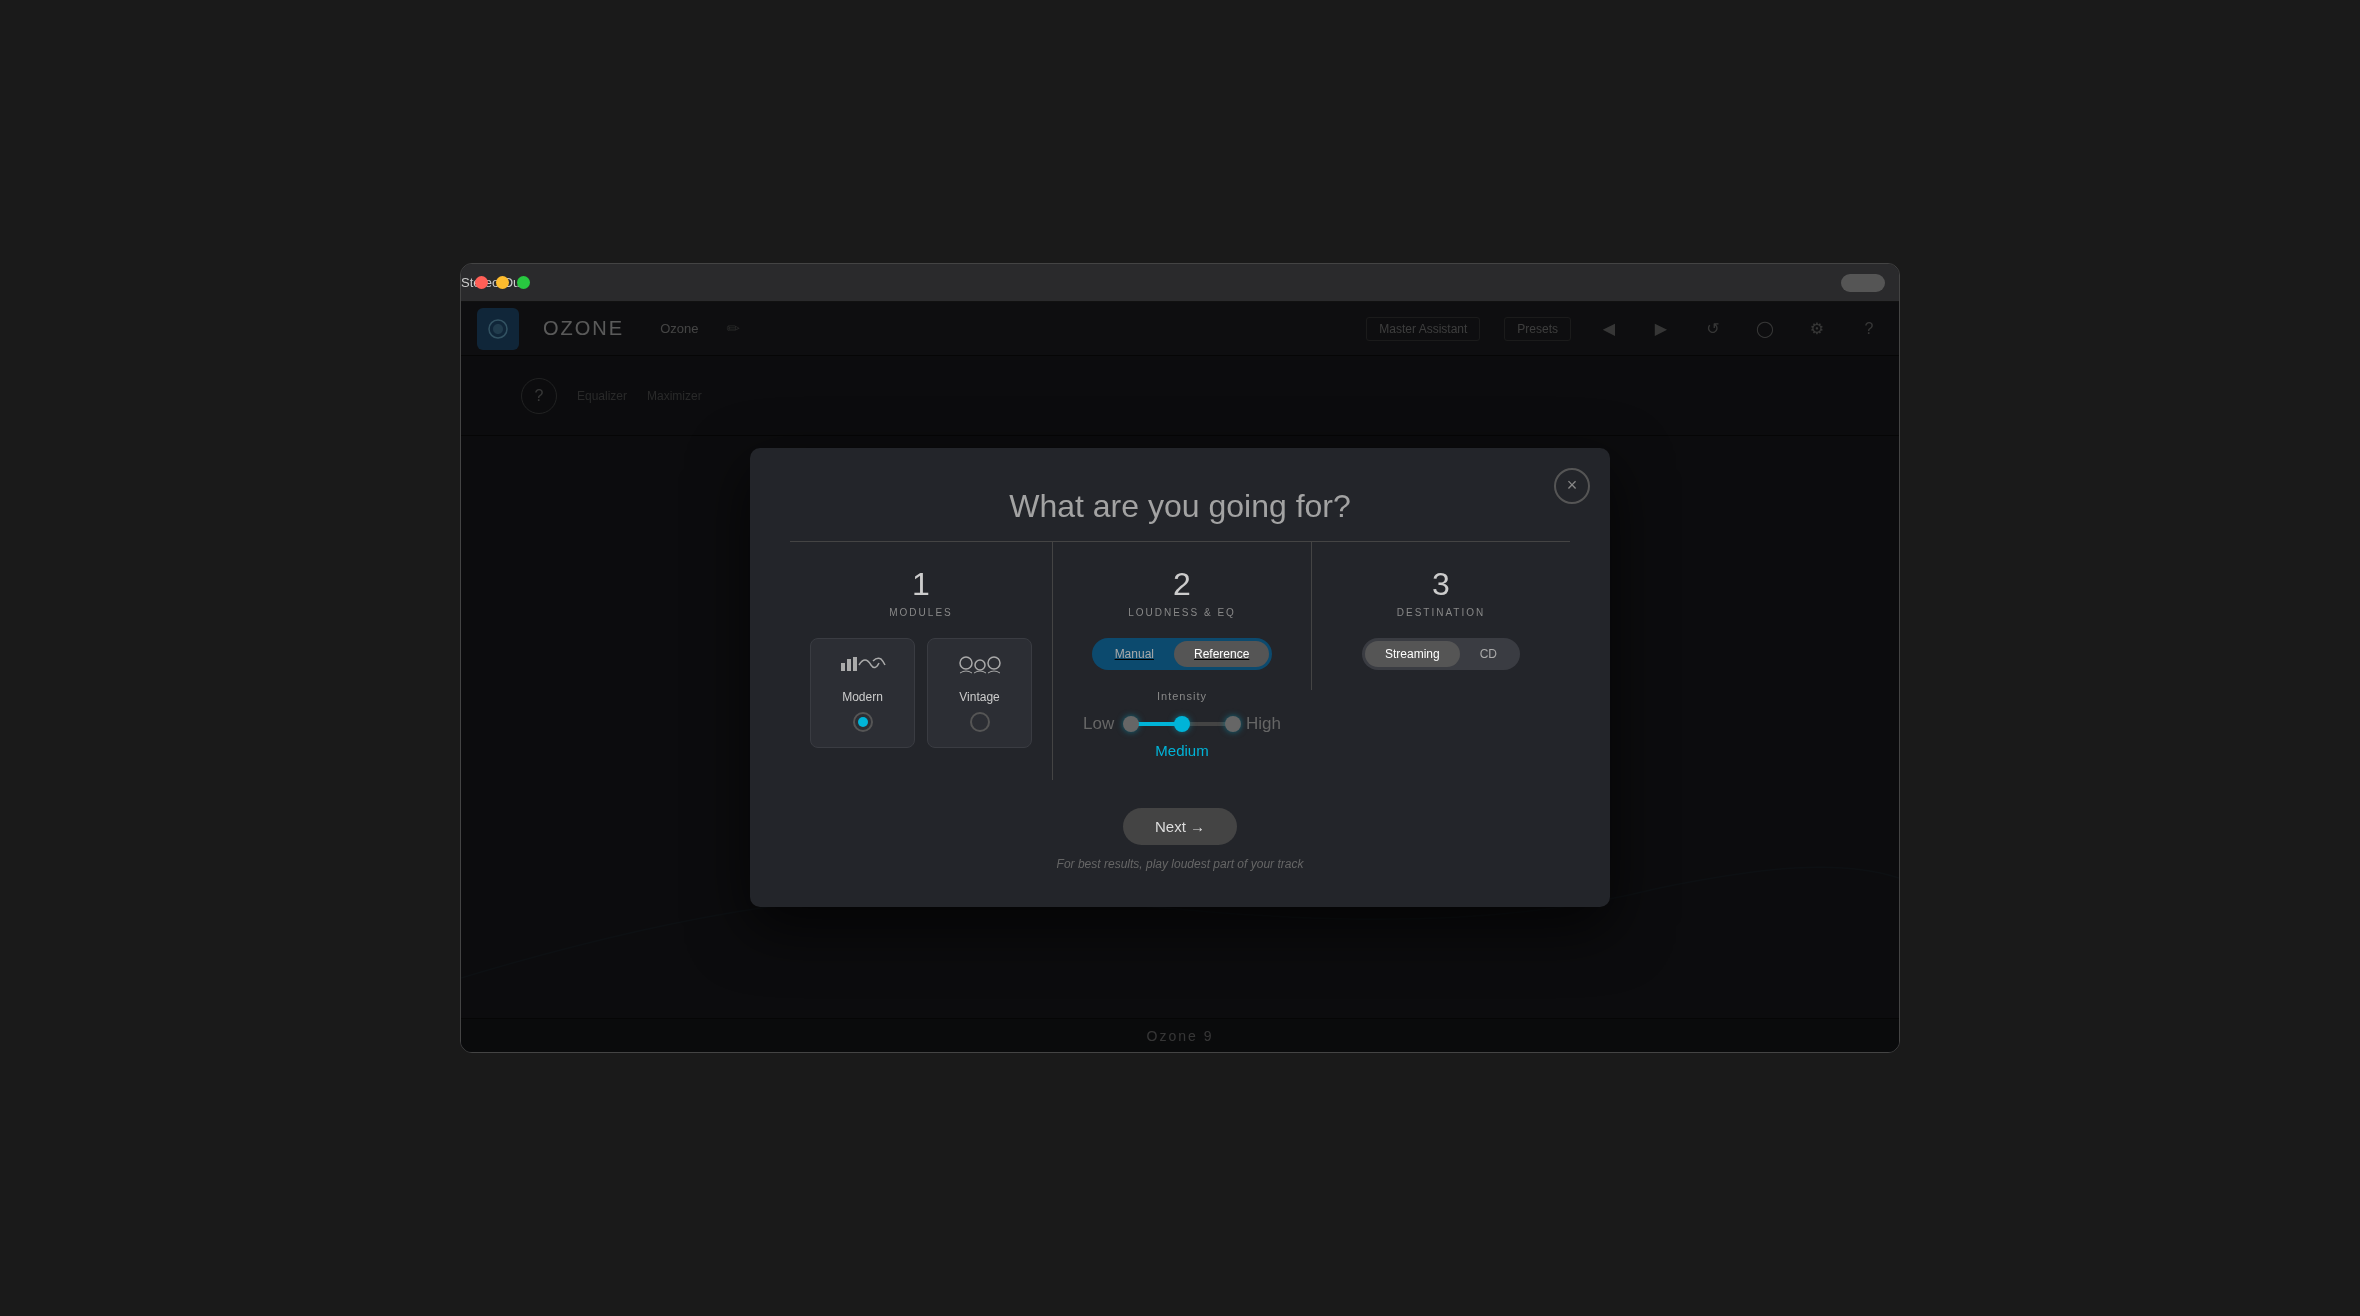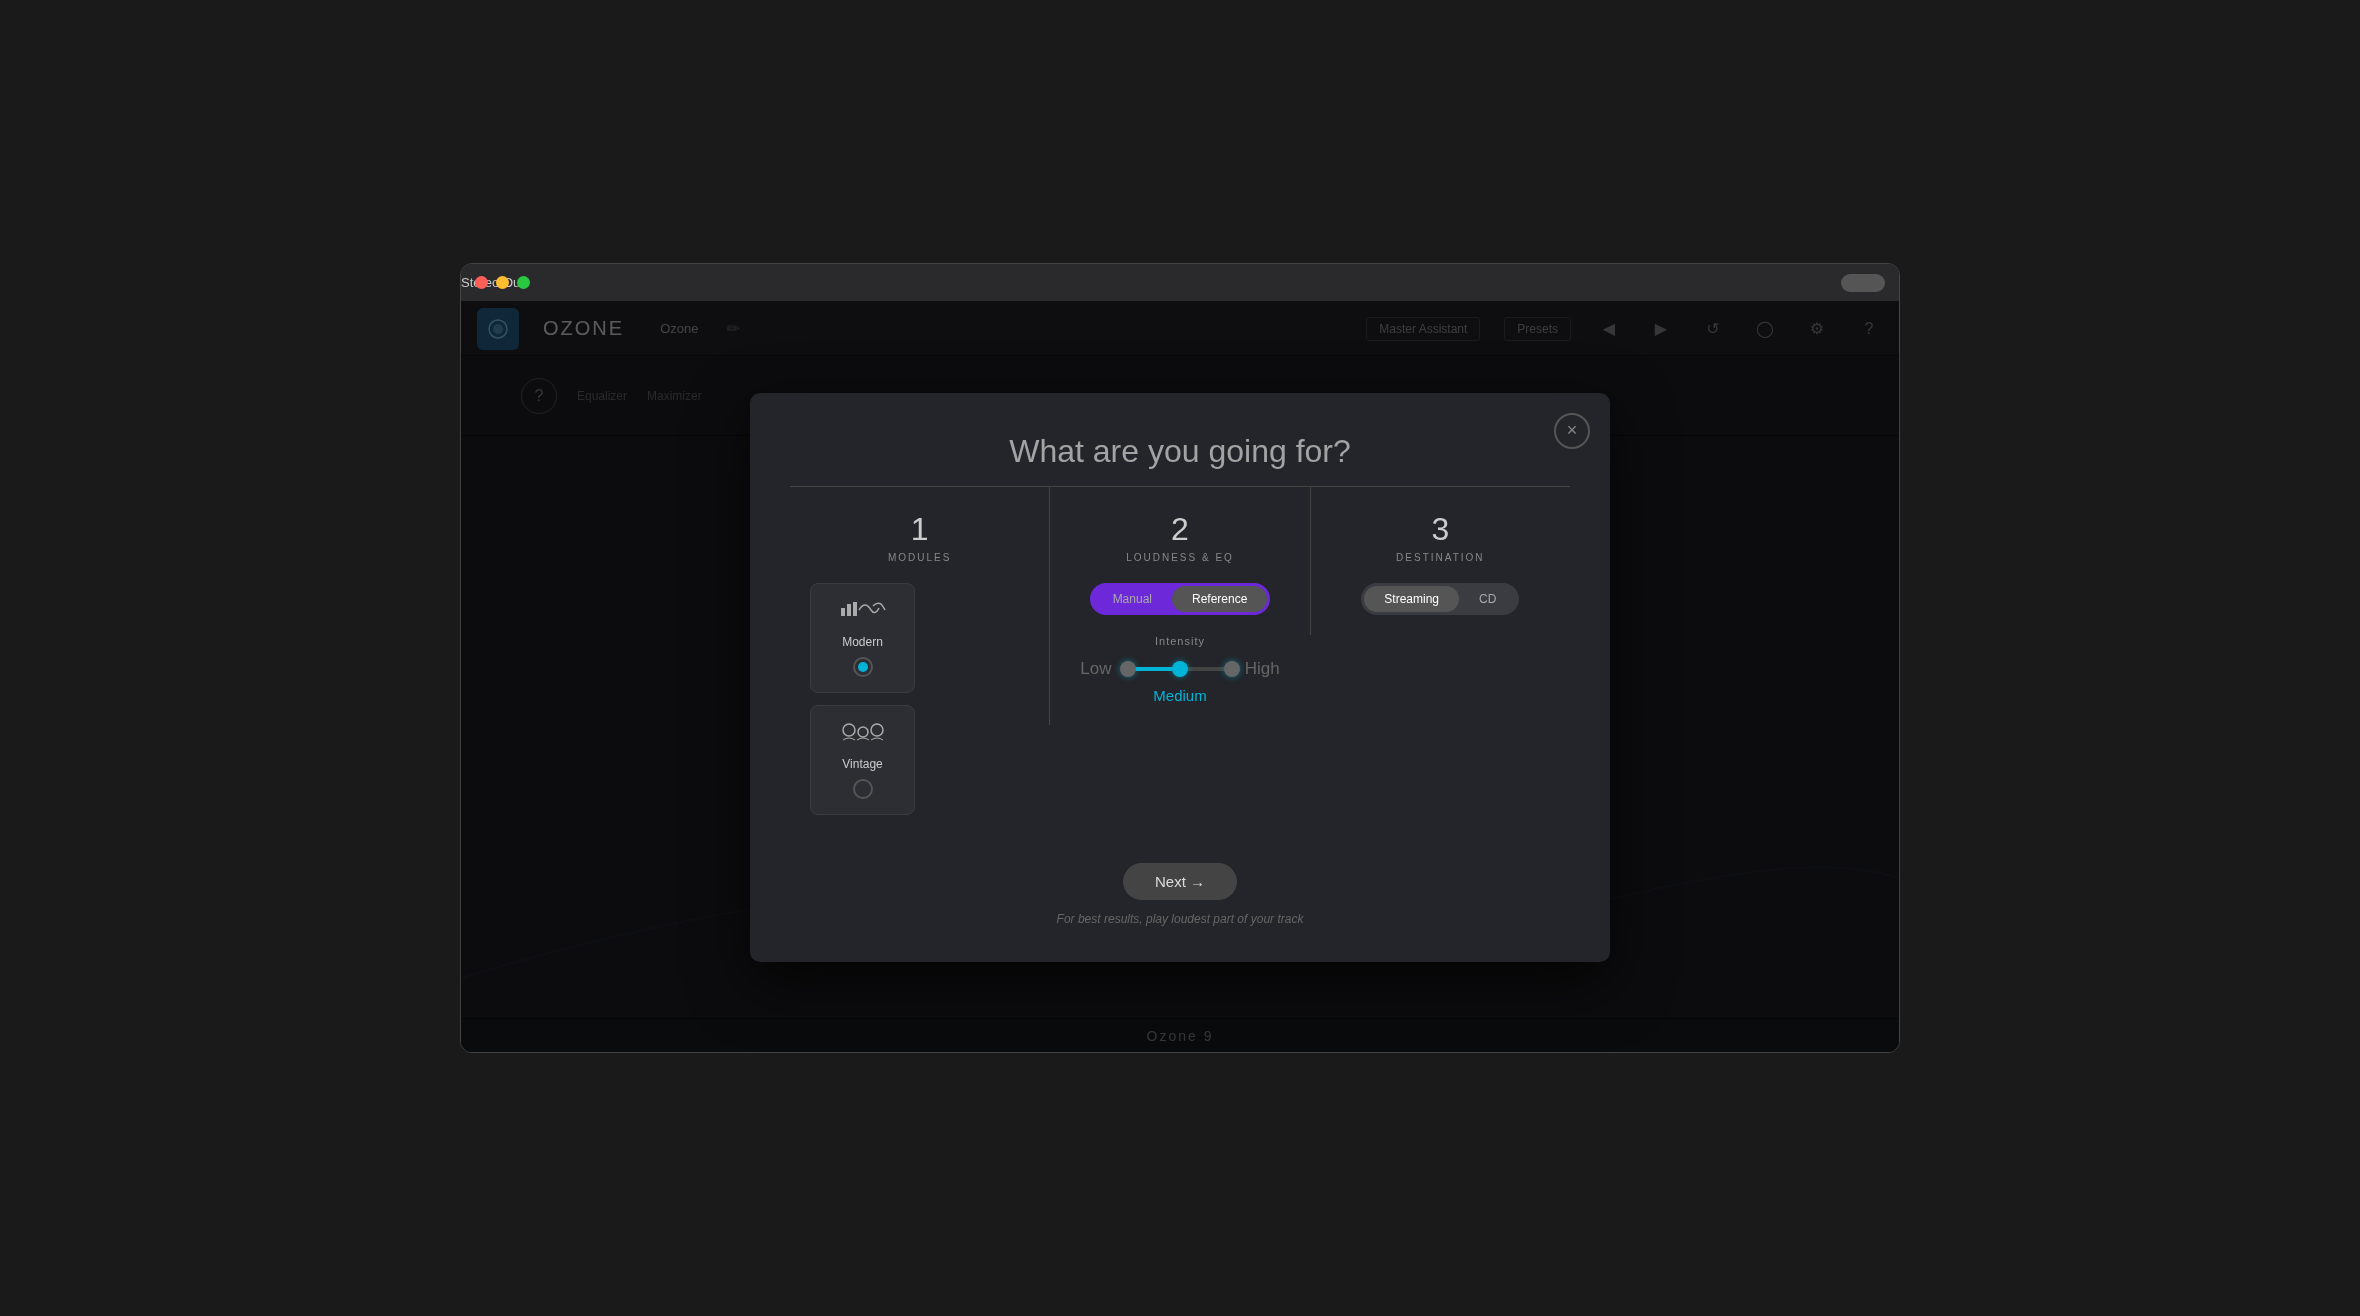--- a/index.html
+++ b/index.html
@@ -284,21 +284,20 @@
       letter-spacing: 2px;
       color: #888;
       margin-bottom: 20px;
     }
 
     
     .module-cards {
       display: flex;
       gap: 12px;
       justify-content: center;
-      flex-direction: column;
     }
 
     .module-card {
       width: 105px;
       height: 110px;
       background: #2c2e34;
       border-radius: 8px;
       display: flex;
       flex-direction: column;
       align-items: center;
@@ -336,26 +335,27 @@
       content: '';
       width: 10px;
       height: 10px;
       border-radius: 50%;
       background: #00b4d8;
     }
 
     
     .toggle-group {
       display: flex;
-      background: #6d28d9;
+      background: #0c4a6e;
       border-radius: 20px;
       padding: 3px;
       margin: 0 auto;
       width: fit-content;
       margin-bottom: 20px;
+      text-decoration: underline;
     }
 
     .toggle-btn {
       padding: 6px 20px;
       border-radius: 16px;
       border: none;
       font-size: 12px;
       cursor: pointer;
       background: transparent;
       color: #aaa;

